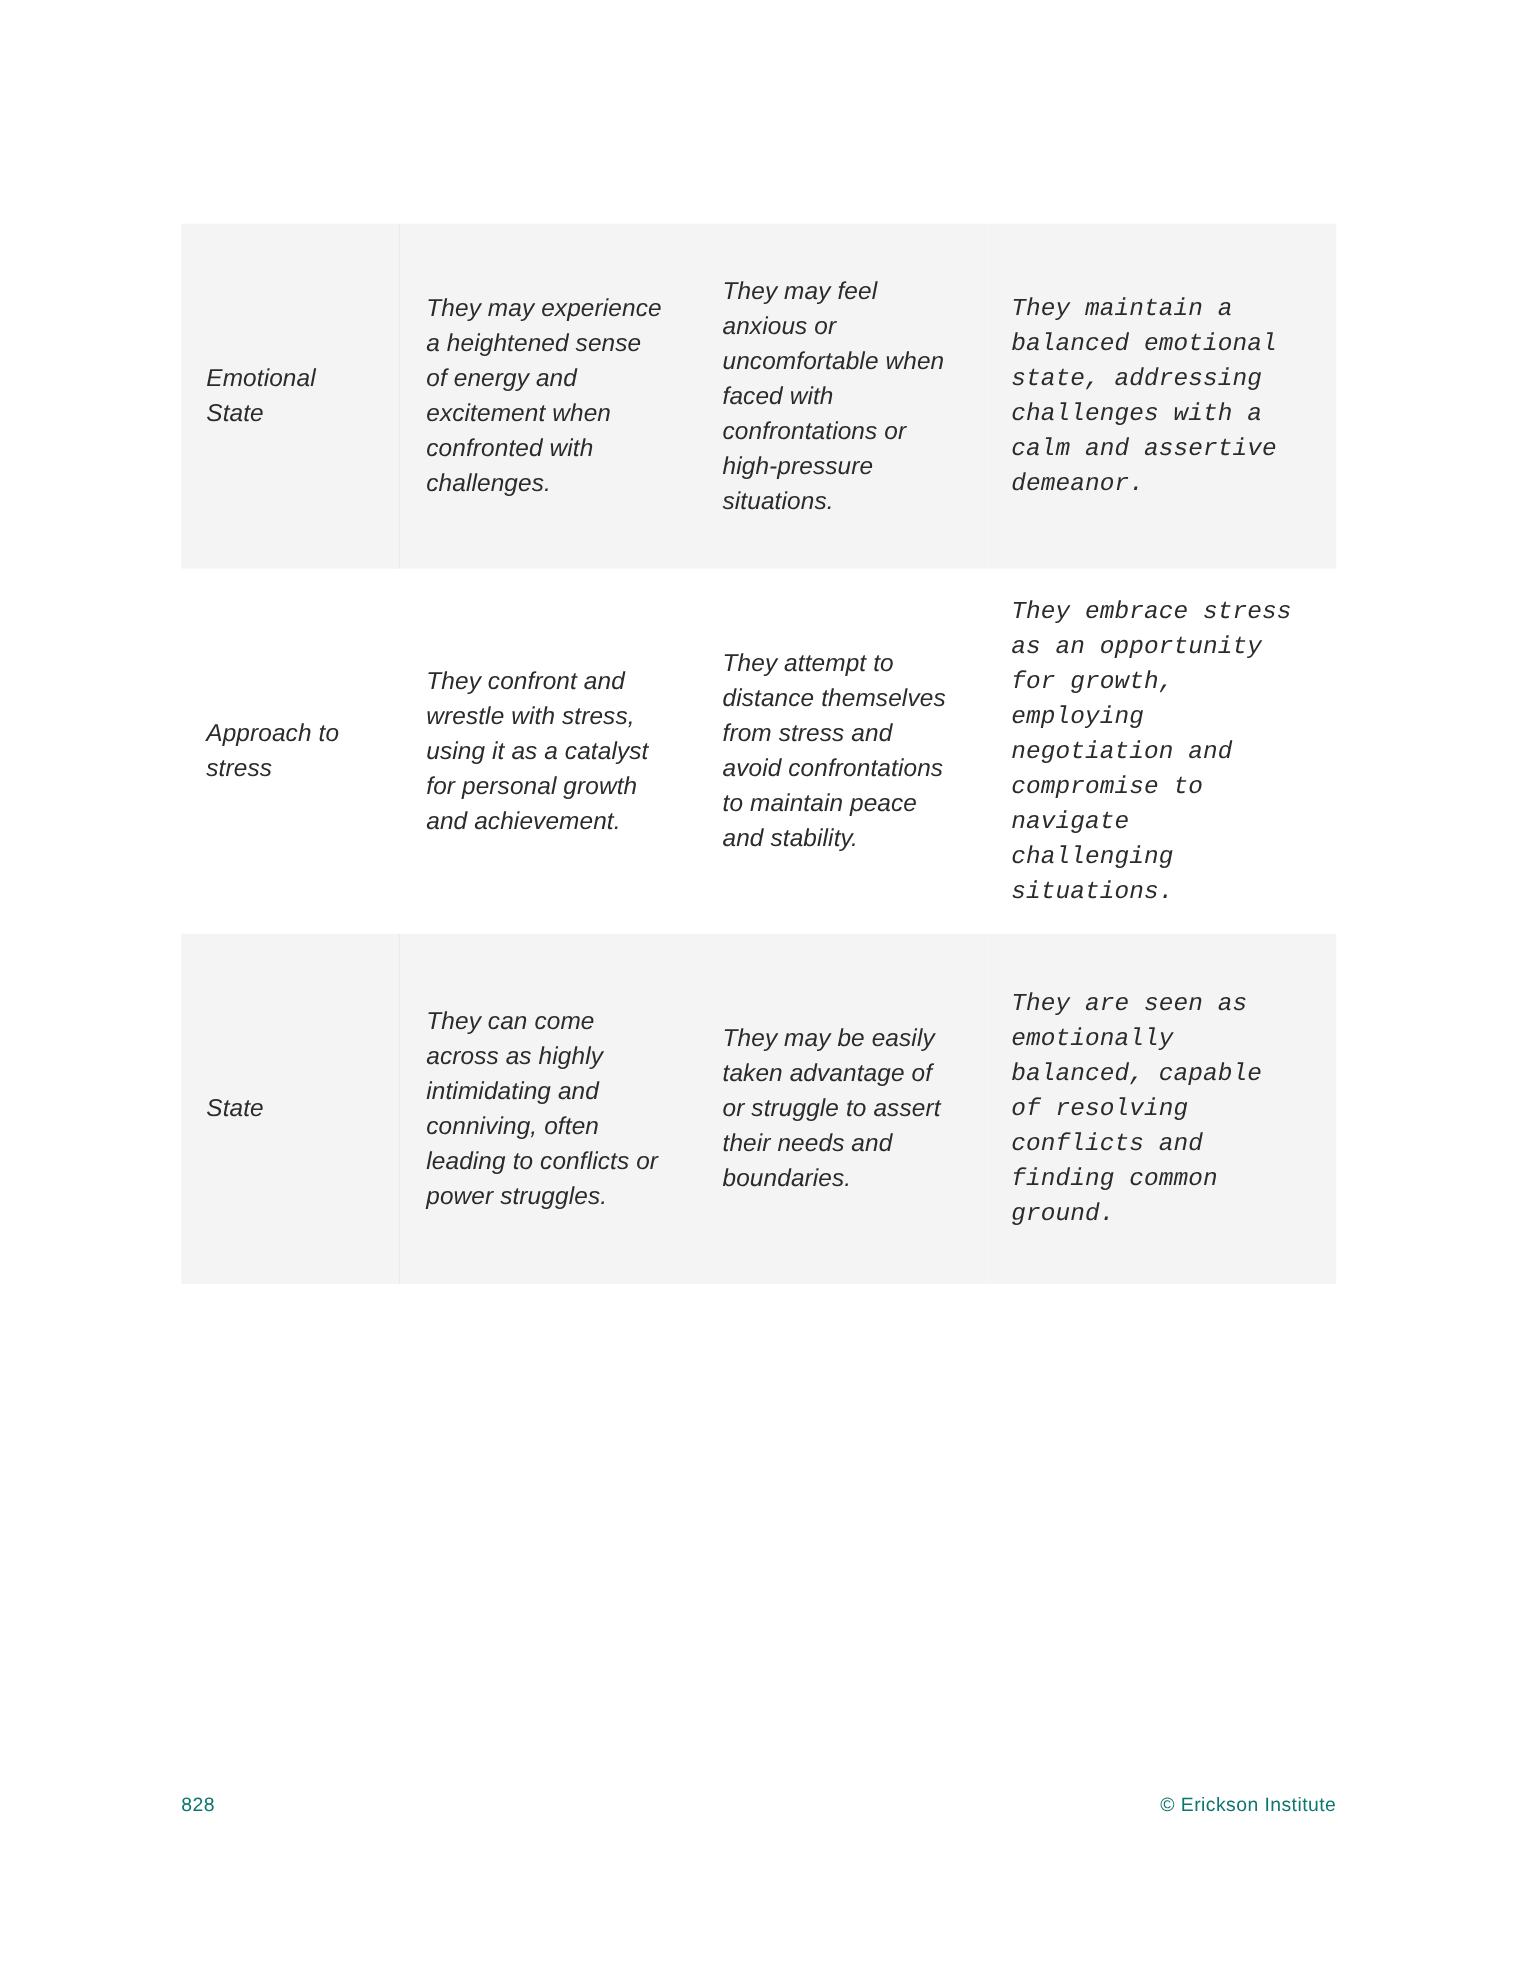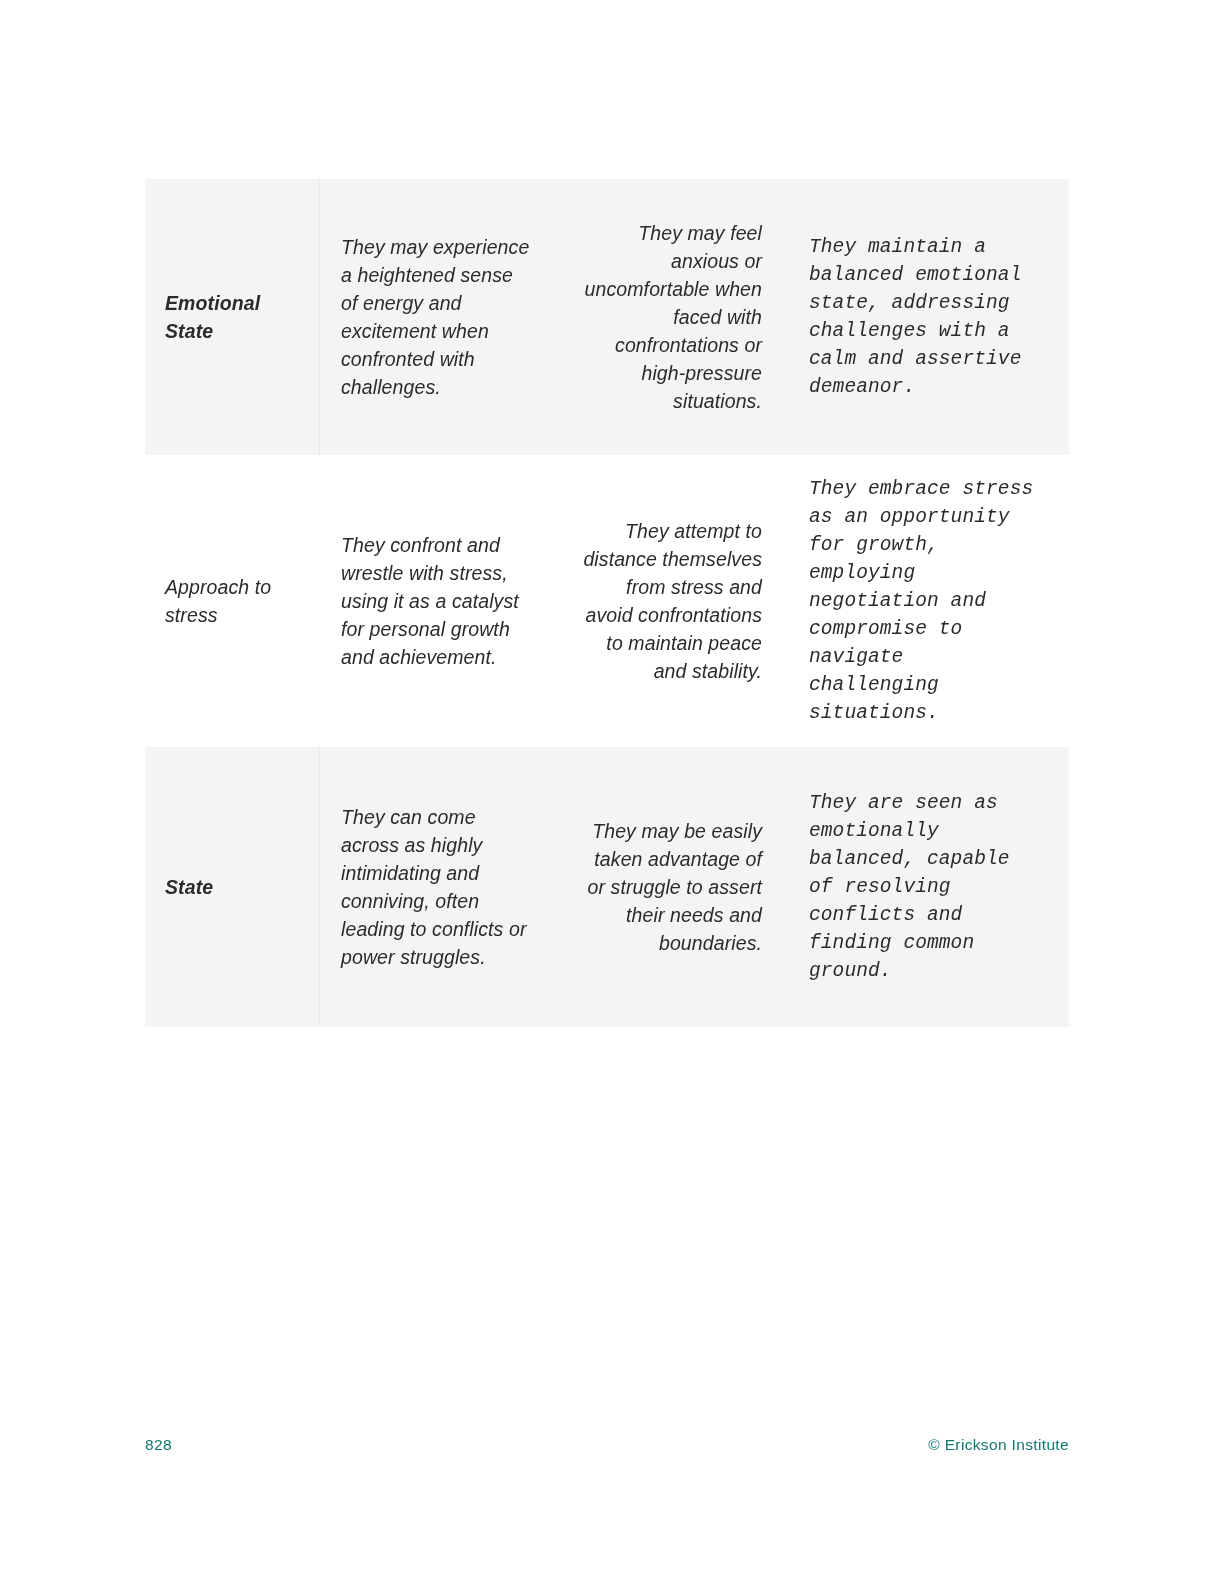--- a/index.html
+++ b/index.html
@@ -68,31 +68,29 @@
   .cell-label .cell-inner {
     padding: 20px 18px 20px 20px;
     color: #2b2b2b;
   }
 
   .cell-a .cell-inner {
     padding: 20px 26px 20px 21px;
   }
   .cell-b .cell-inner {
     padding: 20px 28px 20px 18px;
-    text-align: right;
   }
   .cell-c .cell-inner {
     padding: 20px 28px 20px 19px;
     font-family: Liberation Mono, monospace;
   }
 
   
   .row-shaded .cell-label {
     box-shadow: inset -1px 0 0 0 #eaeaea;
-    font-weight: bold;
   }
 
   
   .row-1 td { height: 276px; }
   .row-2 td { height: 273px; }
   .row-3 td { height: 280px; }
 
   
   .footer {
     position: absolute;

